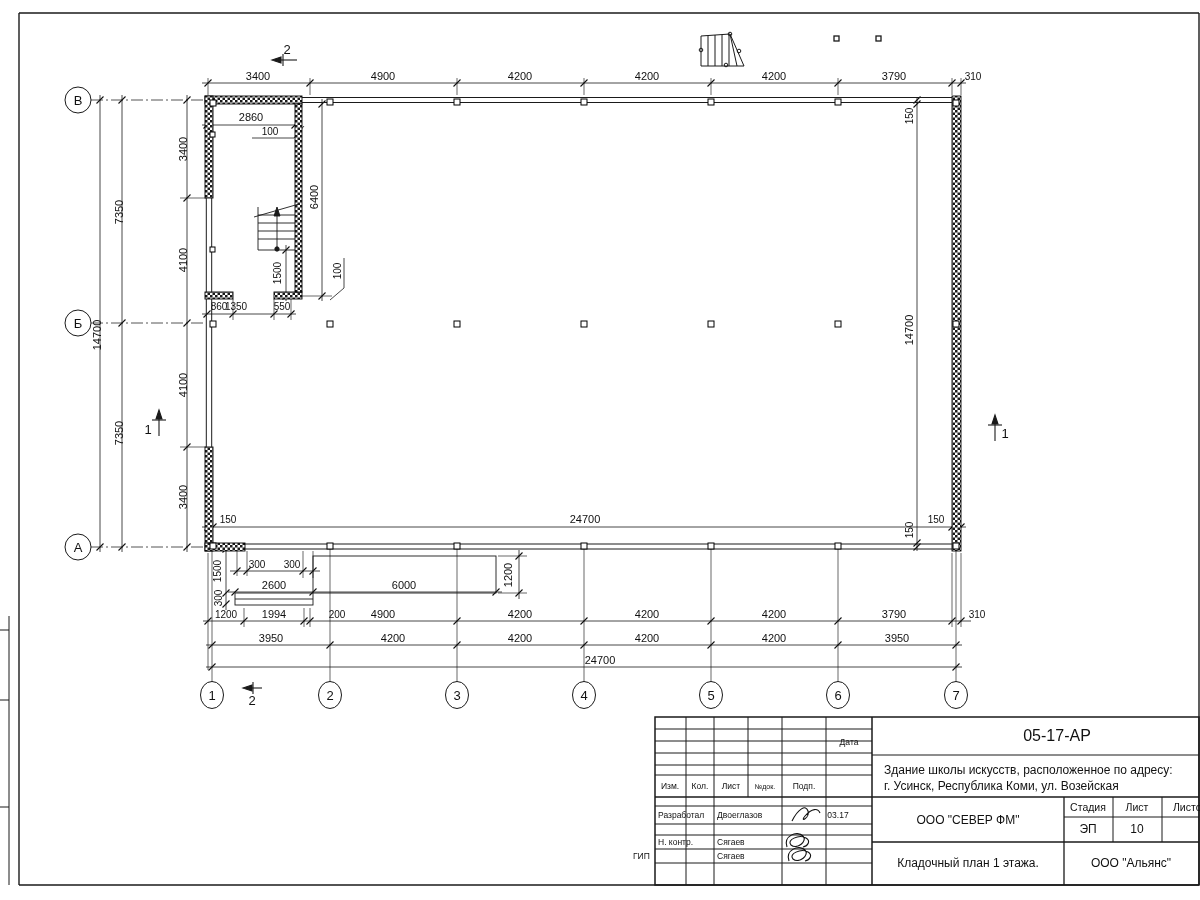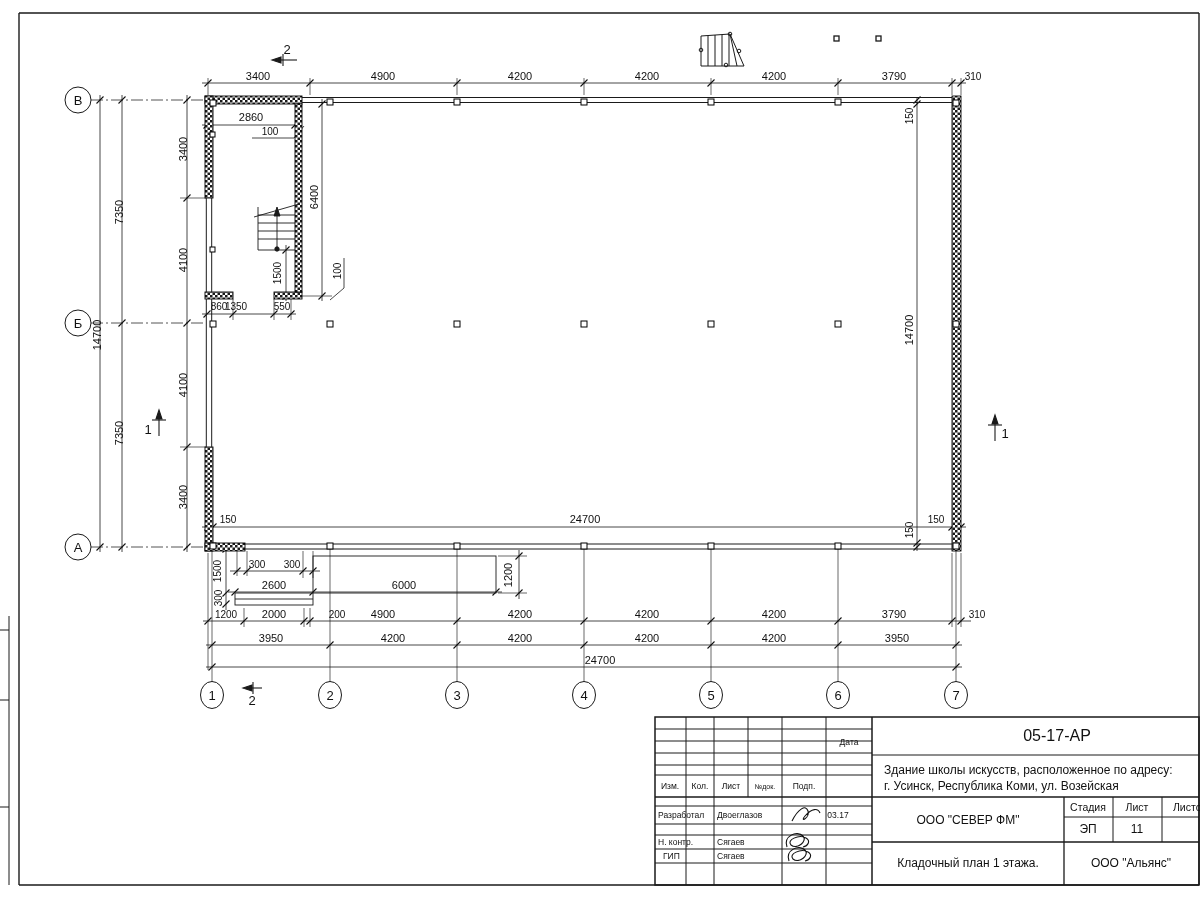--- a/index.html
+++ b/index.html
@@ -357,21 +357,21 @@
         <div class="lbl s" style="left: 236px; top: 306px;">1350</div>
         <div class="lbl s" style="left: 282px; top: 306px;">550</div>
         <div class="lbl s" style="left: 257px; top: 564px;">300</div>
         <div class="lbl s" style="left: 292px; top: 564px;">300</div>
         <div class="lbl" style="left: 274px; top: 585px;">2600</div>
         <div class="lbl" style="left: 404px; top: 585px;">6000</div>
         <div class="lbl r" style="left: 508px; top: 575px;">1200</div>
         <div class="lbl s r" style="left: 217px; top: 571px;">1500</div>
         <div class="lbl s r" style="left: 218px; top: 598px;">300</div>
         <div class="lbl s" style="left: 226px; top: 614px;">1200</div>
-        <div class="lbl" style="left: 274px; top: 614px;">2000</div>
+        <div class="lbl" style="left: 274px; top: 614px;">1994</div>
         <div class="lbl s" style="left: 337px; top: 614px;">200</div>
         <div class="lbl" style="left: 383px; top: 614px;">4900</div>
         <div class="lbl" style="left: 520px; top: 614px;">4200</div>
         <div class="lbl" style="left: 647px; top: 614px;">4200</div>
         <div class="lbl" style="left: 774px; top: 614px;">4200</div>
         <div class="lbl" style="left: 894px; top: 614px;">3790</div>
         <div class="lbl s" style="left: 977px; top: 614px;">310</div>
         <div class="lbl" style="left: 271px; top: 638px;">3950</div>
         <div class="lbl" style="left: 393px; top: 638px;">4200</div>
         <div class="lbl" style="left: 520px; top: 638px;">4200</div>
@@ -398,29 +398,29 @@
   <div class="tb f13" style="left:1035px;top:736px;">05-17-АР</div>
   <div class="tb left f12" style="left:884px;top:770px;">Здание школы искусств, расположенное по адресу:</div>
   <div class="tb left f12" style="left:884px;top:786px;">г. Усинск, Республика Коми, ул. Возейская</div>
   <div class="tb f12" style="left:968px;top:820px;">ООО "СЕВЕР ФМ"</div>
   <div class="tb f12" style="left:968px;top:863px;">Кладочный план 1 этажа.</div>
   <div class="tb f12" style="left:1131px;top:863px;">ООО "Альянс"</div>
   <div class="tb f10" style="left:1088px;top:807px;">Стадия</div>
   <div class="tb f10" style="left:1137px;top:807px;">Лист</div>
   <div class="tb f10" style="left:1190px;top:807px;">Листов</div>
   <div class="tb f12" style="left:1088px;top:829px;">ЭП</div>
-  <div class="tb f12" style="left:1137px;top:829px;">11</div>
+  <div class="tb f12" style="left:1137px;top:829px;">10</div>
   <div class="tb f8" style="left:670px;top:786px;">Изм.</div>
   <div class="tb f8" style="left:700px;top:786px;">Кол.</div>
   <div class="tb f8" style="left:731px;top:786px;">Лист</div>
   <div class="tb f7" style="left:765px;top:786px;">№док.</div>
   <div class="tb f8" style="left:804px;top:786px;">Подп.</div>
   <div class="tb f8" style="left:849px;top:742px;">Дата</div>
   <div class="tb left f8" style="left:658px;top:815px;">Разработал</div>
   <div class="tb left f8" style="left:717px;top:815px;">Двоеглазов</div>
   <div class="tb f8" style="left:838px;top:815px;">03.17</div>
   <div class="tb left f8" style="left:658px;top:842px;">Н. контр.</div>
   <div class="tb left f8" style="left:717px;top:842px;">Сягаев</div>
-  <div class="tb left f8" style="left:650px;top:856px;padding-left:13px;">ГИП</div>
+  <div class="tb left f8" style="left:620px;top:856px;padding-left:13px;">ГИП</div>
   <div class="tb left f8" style="left:717px;top:856px;">Сягаев</div>
 </div>
 
 </div>
 
 </body></html>

